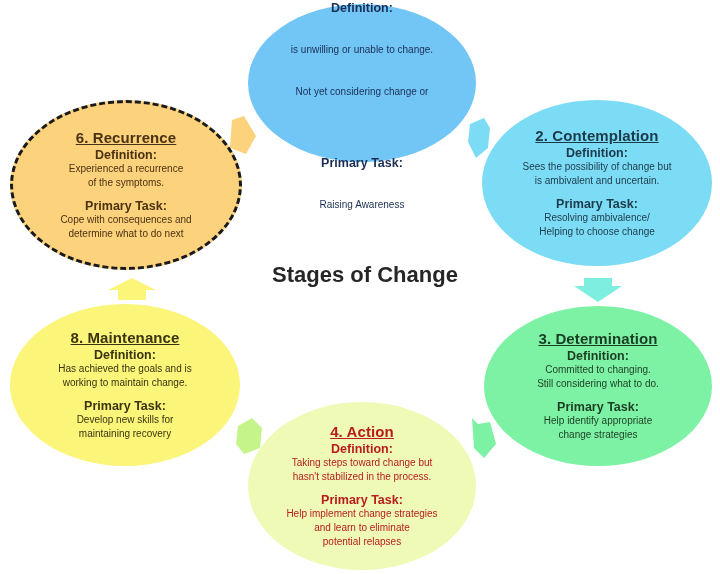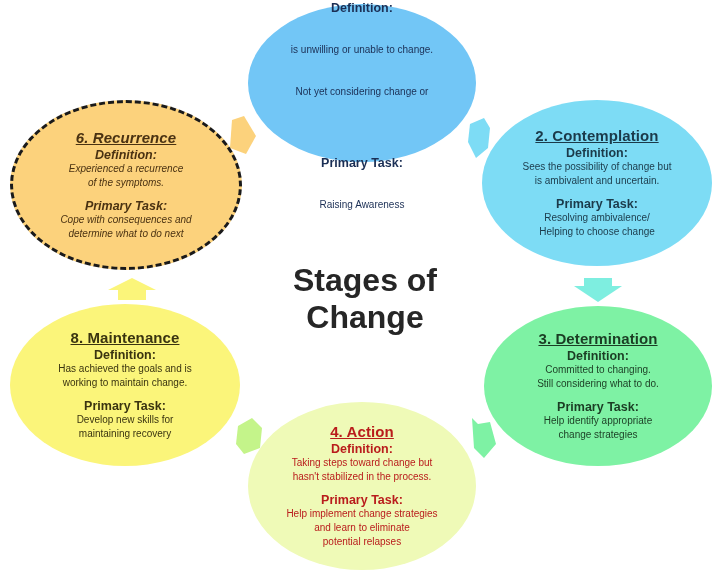--- a/index.html
+++ b/index.html
@@ -22,32 +22,32 @@
   .stage .label { font-weight: bold; font-size: 12.5px; margin-top: 1px; }
   .stage .text { font-size: 10px; line-height: 14px; }
   .stage .gap { height: 8px; }
 
   #s1 { left: 248px; top: 4px; width: 228px; height: 158px; background: #72c6f6; gap: 28px; }
   #s2 { left: 482px; top: 100px; width: 230px; height: 166px; background: #7ddcf5; }
   #s3 { left: 484px; top: 306px; width: 228px; height: 160px; background: #7ef2a4; }
   #s4 { left: 248px; top: 402px; width: 228px; height: 168px; background: #effab7; }
   #s5 { left: 10px; top: 304px; width: 230px; height: 162px; background: #fbf57a; }
   #s6 { left: 10px; top: 100px; width: 232px; height: 170px; background: #fcd27c;
-        border: 3px dashed #1a1a1a; font-style: italic; }
+        border: 3px dashed #1a1a1a; }
 
   #s1 .title, #s1 .label, #s1 .text { color: #1b2f55; }
   #s2 .title, #s2 .label, #s2 .text { color: #1b3a4a; }
   #s3 .title, #s3 .label, #s3 .text { color: #1b3d24; }
   #s4 .title, #s4 .label, #s4 .text { color: #b91c1c; }
   #s5 .title, #s5 .label, #s5 .text { color: #3a3410; }
   #s6 .title, #s6 .label, #s6 .text { color: #4a3212; }
 
   .center-title {
     position: absolute; left: 230px; top: 262px; width: 270px;
-    text-align: center; font-size: 32px; font-weight: bold; color: #262626;
+    text-align: center; font-size: 22px; font-weight: bold; color: #262626;
   }
   .arrow { position: absolute; }
 </style>
 </head>
 <body>
 
 <svg class="arrow" style="left:224px;top:112px" width="36" height="48" viewBox="0 0 36 48">
   <polygon points="8,8 20,4 32,24 22,42 6,36" fill="#fcd27c"></polygon>
 </svg>
 <svg class="arrow" style="left:462px;top:112px" width="36" height="50" viewBox="0 0 36 50">

